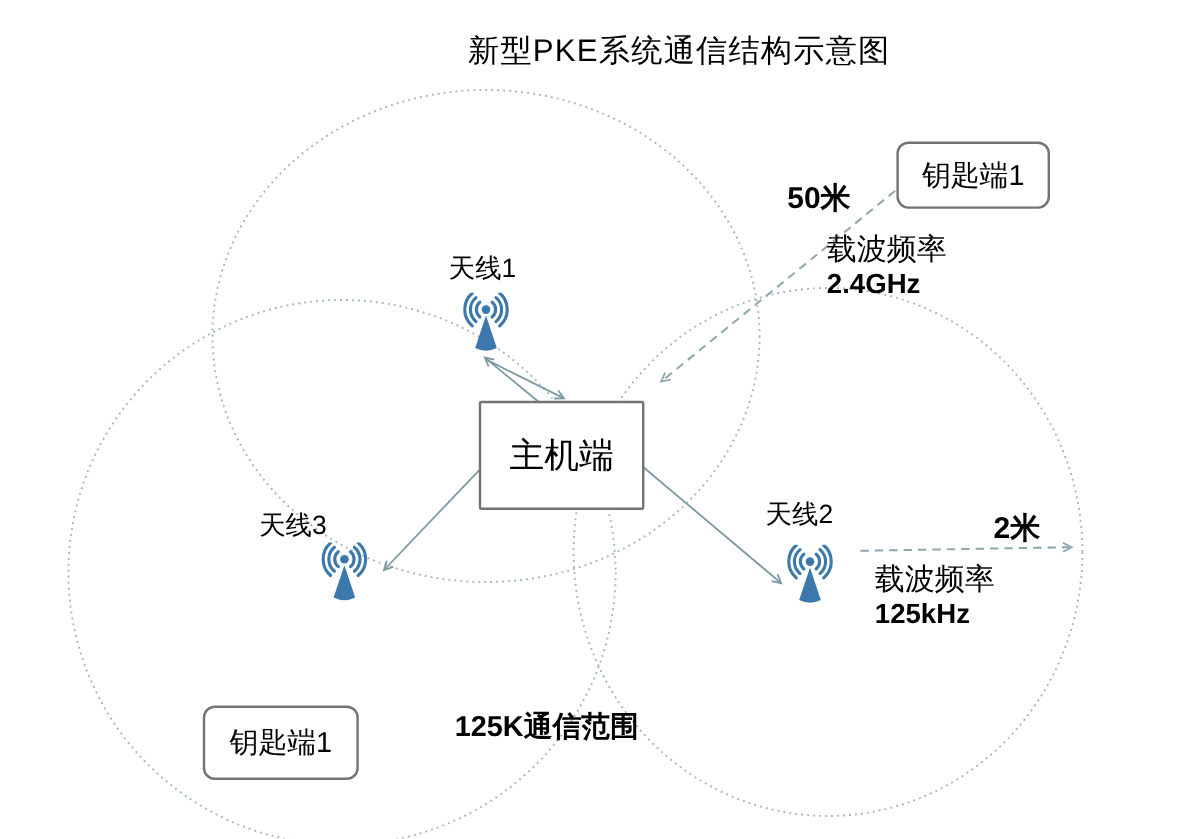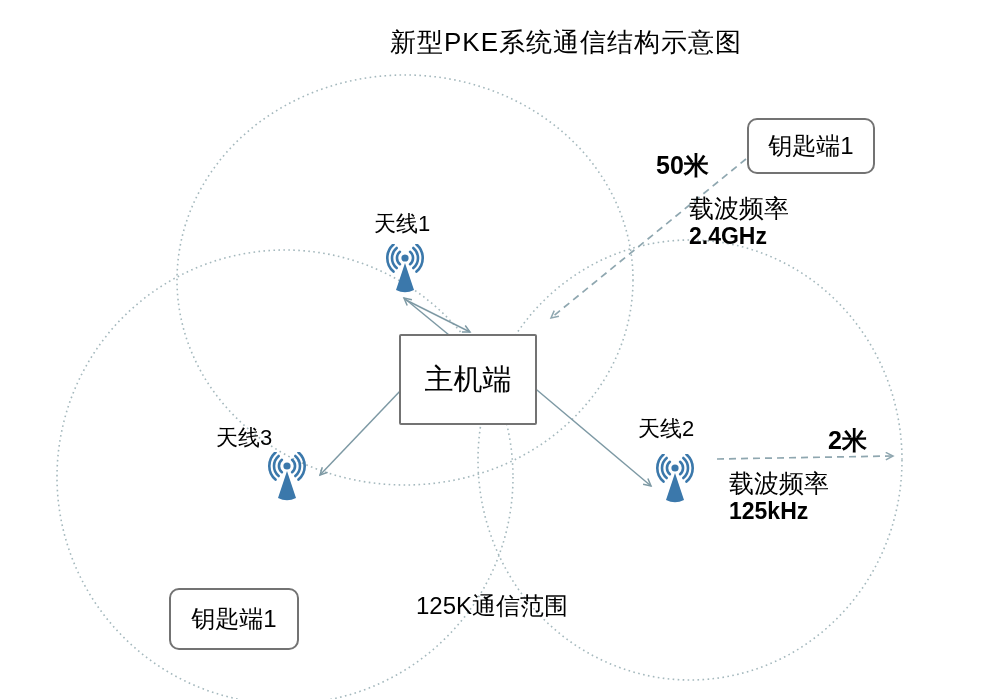--- a/index.html
+++ b/index.html
@@ -7,21 +7,21 @@
     position:relative;width:1000px;height:699px;background:#ffffff;overflow:hidden;
     font-family:"Liberation Sans","DejaVu Sans",sans-serif;color:#000;
   }
   #layer-svg{position:absolute;left:0;top:0;z-index:1;}
   .lbl{position:absolute;z-index:3;white-space:nowrap;line-height:1.15;}
   .lbl-title{font-size:26px;font-weight:500;letter-spacing:1px;}
   .lbl-node{font-size:22px;font-weight:400;}
   .lbl-dist{font-size:25px;font-weight:700;}
   .lbl-carrier{font-size:25px;font-weight:400;}
   .lbl-freq{font-size:23px;font-weight:700;}
-  .lbl-range{font-size:24px;font-weight:400;margin-left:37px;}
+  .lbl-range{font-size:24px;font-weight:700;}
   .box{
     position:absolute;z-index:2;background:#ffffff;border:2px solid #737373;
     display:flex;align-items:center;justify-content:center;
   }
   .box-key{width:124px;height:52px;border-radius:10px;font-size:24px;}
   .box-host{width:134px;height:87px;border-radius:2px;font-size:29px;}
   .ant{position:absolute;z-index:2;width:62px;height:50px;}
 </style>
 </head>
 <body>

